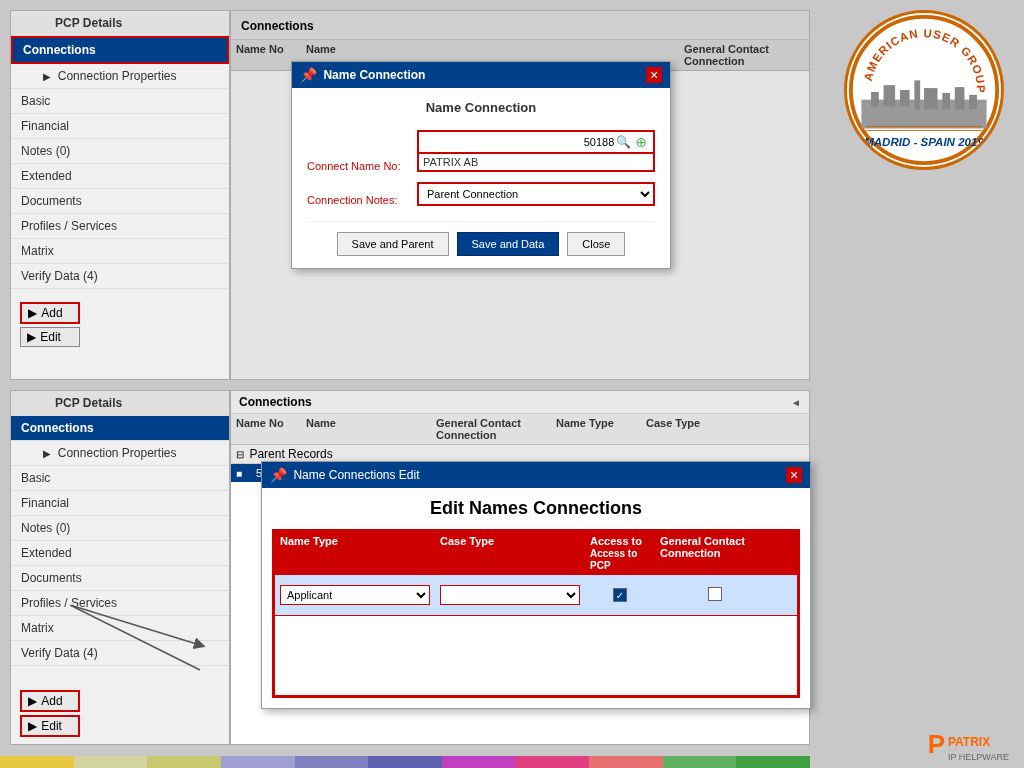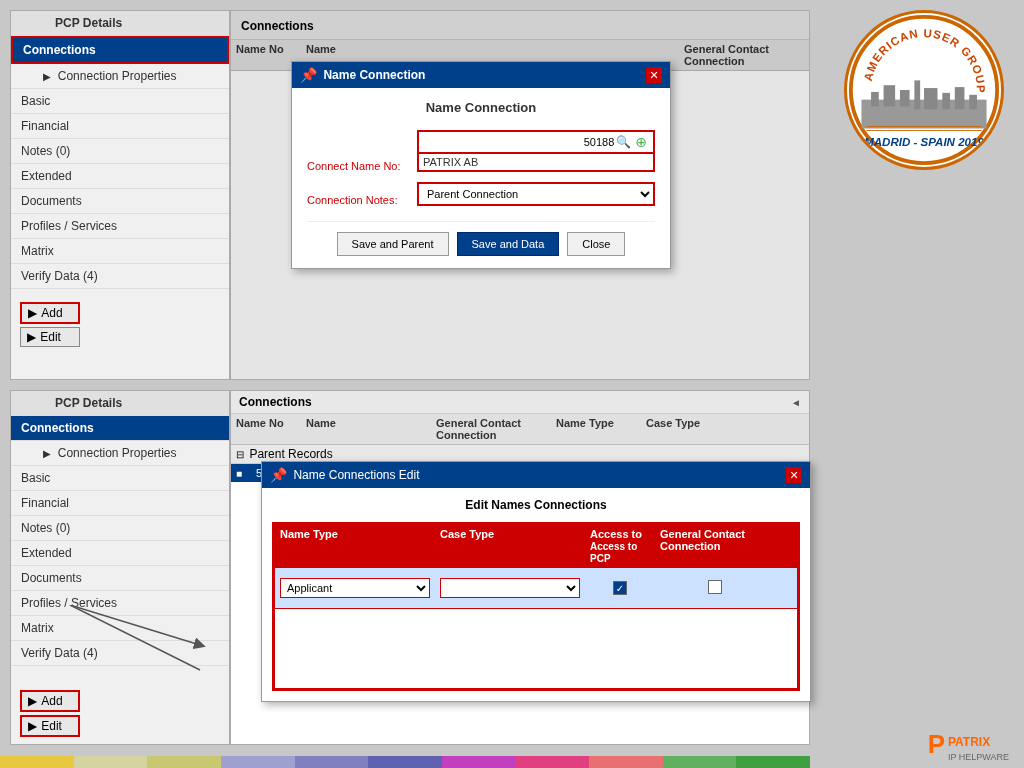--- a/index.html
+++ b/index.html
@@ -331,21 +331,21 @@
       display: flex;
       align-items: center;
       justify-content: space-between;
     }
     .modal2-body {
       padding: 10px;
     }
     .modal2-section-title {
       text-align: center;
       font-weight: bold;
-      font-size: 12px;
+      font-size: 18px;
       margin-bottom: 10px;
     }
     .edit-table-header {
       display: flex;
       border: 1px solid #cc0000;
       background: #cc0000;
     }
     .edit-th {
       font-size: 11px;
       color: white;

